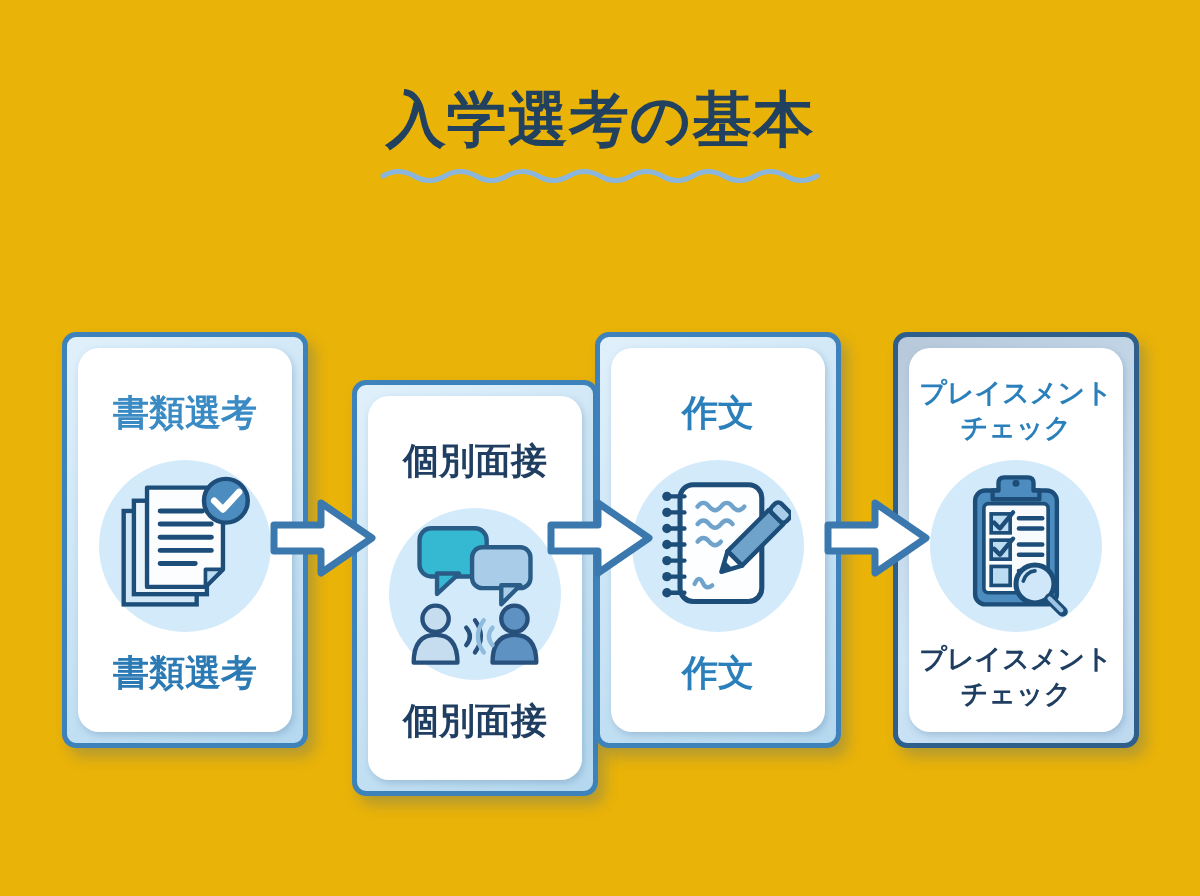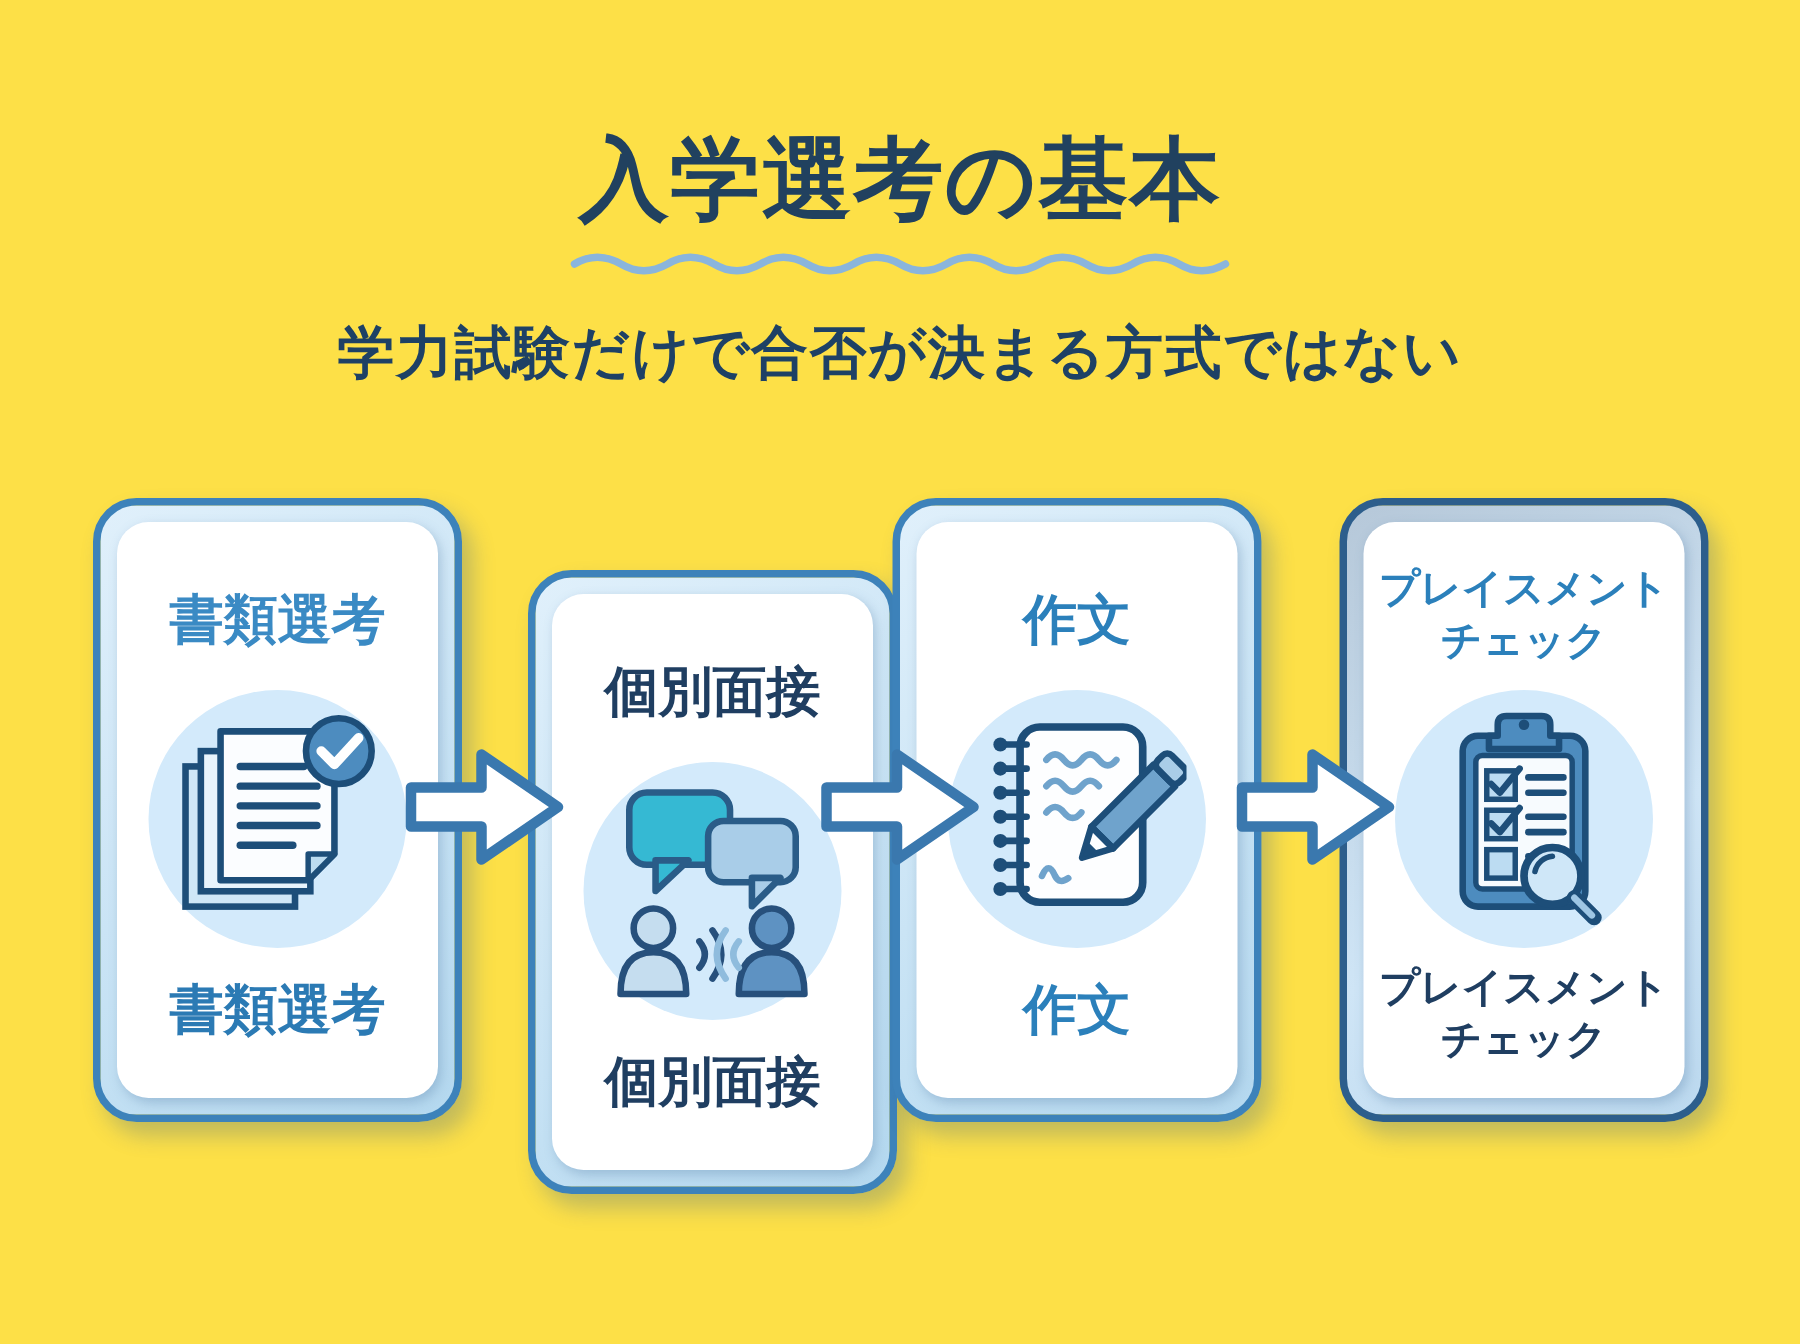--- a/index.html
+++ b/index.html
@@ -20,21 +20,21 @@
   .page-subtitle{
     position:absolute;top:210px;left:0;width:1200px;
     text-align:center;
     font-size:38px;font-weight:800;letter-spacing:1px;
   }
   .card{
     position:absolute;top:332px;
     width:246px;height:416px;
     box-sizing:border-box;
     border:5px solid #3d82ba;
-    border-radius:29px;
+    border-radius:14px;
     background:linear-gradient(145deg,#e0f0fb 0%,#b4d8ef 100%);
     box-shadow:7px 9px 14px rgba(61,100,140,.30);
   }
   .card.last{
     background:linear-gradient(150deg,#b6c8d9 0%,#cfe5f6 60%,#bcd9ef 100%);
     font-family:Liberation Mono, monospace;
   }
   .card-inner{
     position:absolute;left:11px;top:11px;right:11px;bottom:11px;
     background:#ffffff;
@@ -62,29 +62,28 @@
   .icon-circle svg{width:146px;height:146px;}
   .flow-arrow{
     position:absolute;top:490px;
     width:108px;height:96px;
     z-index:6;
   }
 </style>
 </head>
 <body>
 
-<div class="canvas" style="background: #fde047;">
+<div class="canvas" style="background: #eab308;">
 
   <div class="page-title" style="color: rgb(33, 65, 95);">入学選考の基本</div>
 
   <svg class="title-wave" width="440" height="18" viewBox="0 0 440 18">
     <path d="M3 10 q15 -9 31 0 q15 9 31 0 q15 -9 31 0 q15 9 31 0 q15 -9 31 0 q15 9 31 0 q15 -9 31 0 q15 9 31 0 q15 -9 31 0 q15 9 31 0 q15 -9 31 0 q15 9 31 0 q15 -9 31 0 q15 9 31 0" fill="none" stroke="#8ab5dc" stroke-width="5" stroke-linecap="round"></path>
   </svg>
 
-  <div class="page-subtitle" style="color: rgb(30, 65, 101);">学力試験だけで合否が決まる方式ではない</div>
 
   <div class="card" style="left: 62px; border-color: rgb(61, 130, 186);">
     <div class="card-inner">
       <div class="card-label lbl-top" style="color: rgb(58, 138, 196);">書類選考</div>
       <div class="icon-circle">
         <svg viewBox="0 0 100 100">
           <rect x="8" y="26" width="50" height="64" fill="#cfe7f7" stroke="#1d4e79" stroke-width="3"></rect>
           <rect x="15" y="19" width="50" height="64" fill="#e8f4fc" stroke="#1d4e79" stroke-width="3"></rect>
           <path d="M24 10 H76 V66 L64 78 H24 Z" fill="#fbfdff" stroke="#1d4e79" stroke-width="3" stroke-linejoin="round"></path>
           <path d="M76 66 L64 66 L64 78 Z" fill="#bcdcf0" stroke="#1d4e79" stroke-width="2.5" stroke-linejoin="round"></path>

